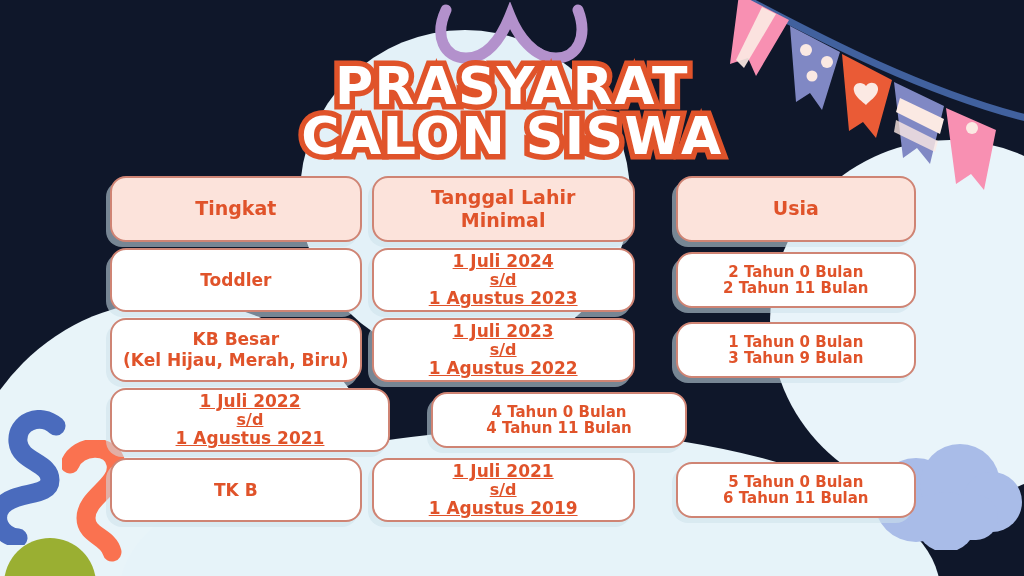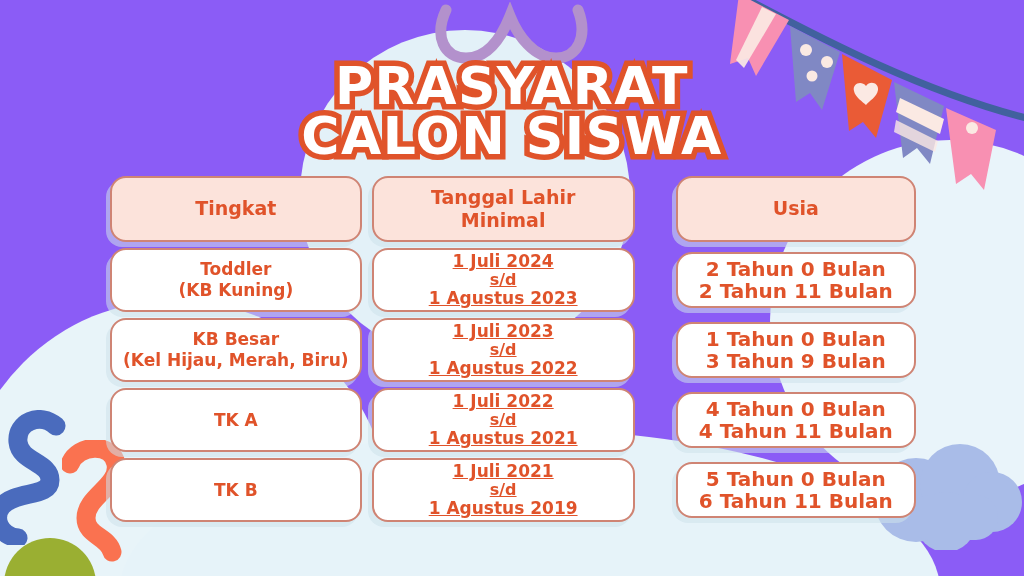--- a/index.html
+++ b/index.html
@@ -9,21 +9,21 @@
     background: #eef7fb;
   }
   body {
     font-family: "DejaVu Sans", "Liberation Sans", sans-serif;
   }
   #poster {
     position: relative;
     width: 1024px;
     height: 576px;
     overflow: hidden;
-    background: #8b5cf6;
+    background: #0f172a;
   }
 
   
   .bg-layer {
     position: absolute;
     inset: 0;
     overflow: hidden;
     pointer-events: none;
   }
   .blob-title {
@@ -177,21 +177,21 @@
   }
   .body-row .col-2 {
     font-size: 17px;
     line-height: 1.12;
     text-decoration: underline;
   }
   .body-row .col-3 {
     height: 56px;
     align-self: center;
     line-height: 1.1;
-    font-size: 20px;
+    font-size: 15px;
     text-align: right;
   }
   .cell .line { display: block; white-space: nowrap; }
   .sd { font-size: 16px; }
 </style>
 </head>
 <body>
 
 <div id="poster">
 
@@ -272,21 +272,20 @@
         <span class="line">Minimal</span>
       </div>
       <div class="cell col-3">
         <span class="line">Usia</span>
       </div>
     </div>
 
     <div class="row body-row">
       <div class="cell col-1">
         <span class="line">Toddler</span>
-        <span class="line">(KB Kuning)</span>
       </div>
       <div class="cell col-2">
         <span class="line">1 Juli 2024</span>
         <span class="line sd">s/d</span>
         <span class="line">1 Agustus 2023</span>
       </div>
       <div class="cell col-3">
         <span class="line">2 Tahun 0 Bulan</span>
         <span class="line">2 Tahun 11 Bulan</span>
       </div>
@@ -302,24 +301,20 @@
         <span class="line sd">s/d</span>
         <span class="line">1 Agustus 2022</span>
       </div>
       <div class="cell col-3">
         <span class="line">1 Tahun 0 Bulan</span>
         <span class="line">3 Tahun 9 Bulan</span>
       </div>
     </div>
 
     <div class="row body-row">
-      <div class="cell col-1">
-        <span class="line">TK A</span>
-        <span class="line"></span>
-      </div>
       <div class="cell col-2">
         <span class="line">1 Juli 2022</span>
         <span class="line sd">s/d</span>
         <span class="line">1 Agustus 2021</span>
       </div>
       <div class="cell col-3">
         <span class="line">4 Tahun 0 Bulan</span>
         <span class="line">4 Tahun 11 Bulan</span>
       </div>
     </div>

